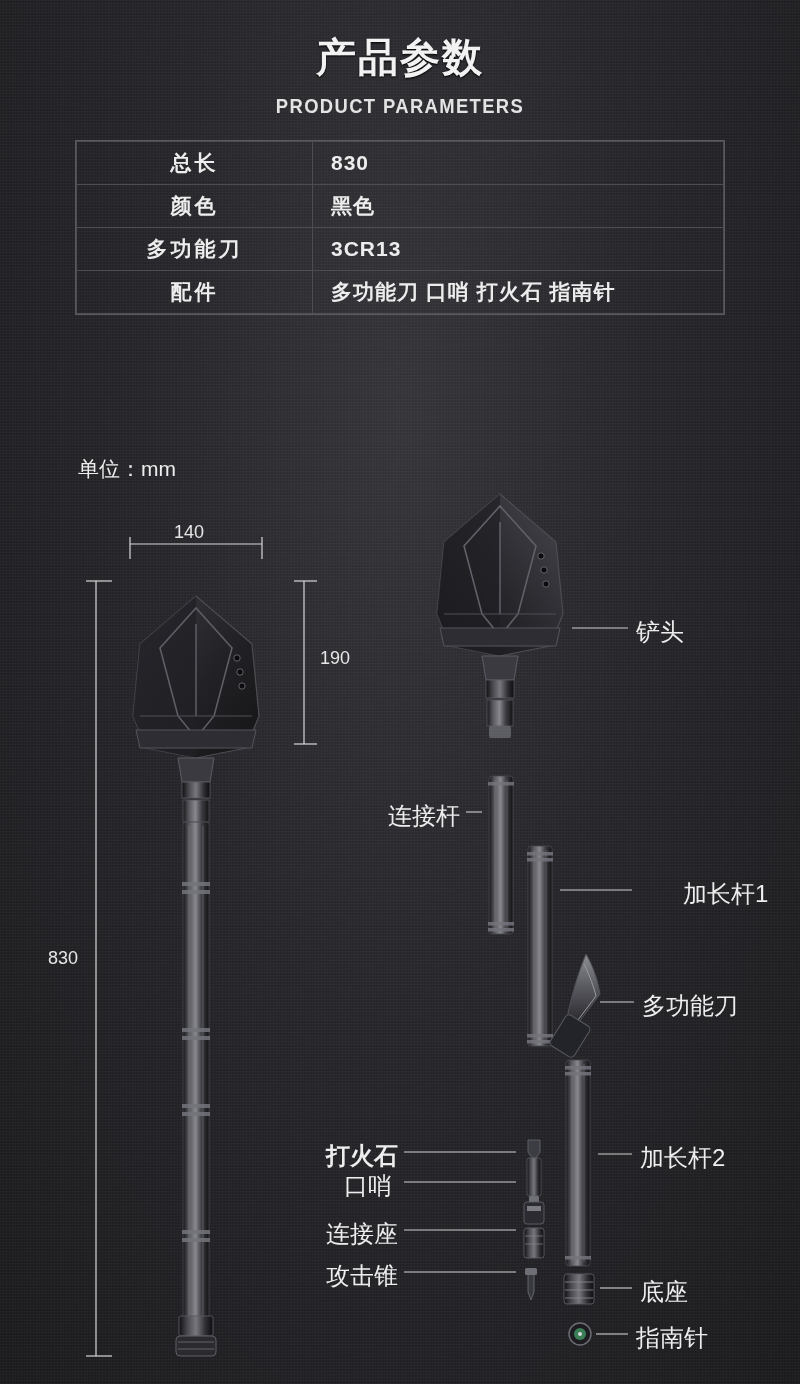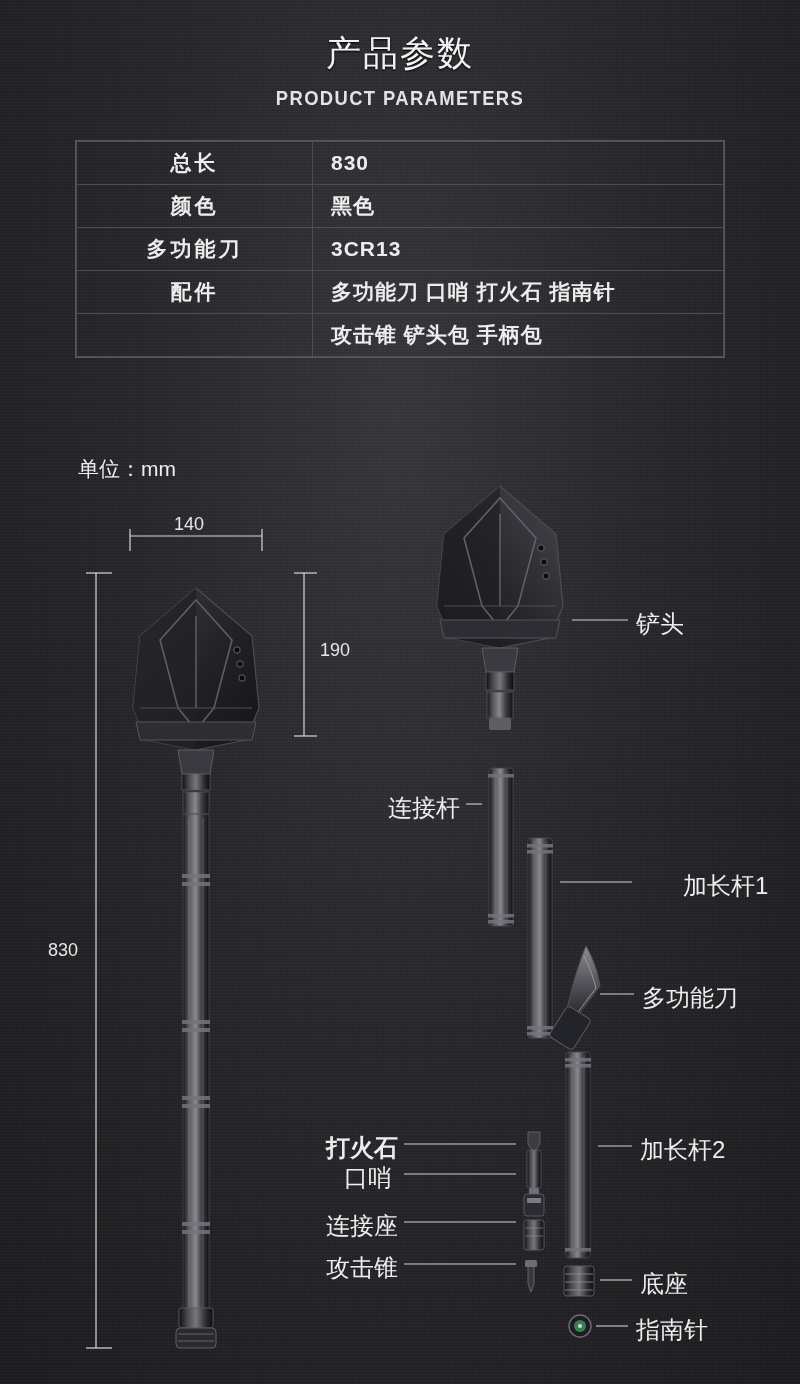--- a/index.html
+++ b/index.html
@@ -14,22 +14,22 @@
       repeating-linear-gradient(0deg, rgba(255,255,255,0.022) 0px, rgba(255,255,255,0.022) 1px, rgba(0,0,0,0.0) 1px, rgba(0,0,0,0.0) 3px),
       repeating-linear-gradient(90deg, rgba(255,255,255,0.018) 0px, rgba(255,255,255,0.018) 1px, rgba(0,0,0,0.0) 1px, rgba(0,0,0,0.0) 3px),
       radial-gradient(ellipse at 50% 30%, #343439 0%, #26262a 45%, #1b1b1e 100%);
     font-family: "Liberation Sans", sans-serif;
     color: #e8e8e8;
   }
 
   
   .header { text-align: center; padding-top: 30px; }
   .title-cn {
-    font-size: 35px;
-    font-weight: normal;
+    font-size: 40px;
+    font-weight: bold;
     letter-spacing: 2px;
     color: #f2f2f2;
     text-shadow: 0 1px 2px #000;
   }
   .title-en {
     margin-top: 10px;
     font-size: 20px;
     font-weight: bold;
     letter-spacing: 1.5px;
     color: #e3e3e3;
@@ -71,21 +71,21 @@
   
   .unit-note {
     position: absolute;
     left: 78px;
     top: 455px;
     font-size: 21px;
     color: #ededed;
   }
 
   
-  .diagram { position: absolute; left: 0; top: 8px; width: 800px; height: 1032px; }
+  .diagram { position: absolute; left: 0; top: 16px; width: 800px; height: 1032px; }
   .dim-text {
     position: absolute;
     font-size: 18px;
     color: #e6e6e6;
   }
   .callout {
     position: absolute;
     font-size: 24px;
     color: #ededed;
     white-space: nowrap;
@@ -113,24 +113,20 @@
         <td class="value">黑色</td>
       </tr>
       <tr>
         <td class="label">多功能刀</td>
         <td class="value">3CR13</td>
       </tr>
       <tr>
         <td class="label">配件</td>
         <td class="value">多功能刀  口哨  打火石  指南针</td>
       </tr>
-      <tr>
-        <td class="label"></td>
-        <td class="value">攻击锥  铲头包  手柄包</td>
-      </tr>
     </tbody>
   </table>
 </div>
 
 <div class="unit-note">单位：mm</div>
 
 <div class="diagram">
 
   <svg class="art" width="800" height="1384" viewBox="0 0 800 1384">
     <defs>

